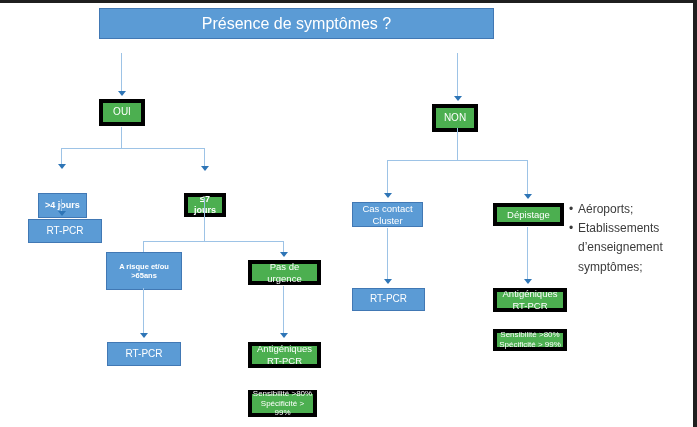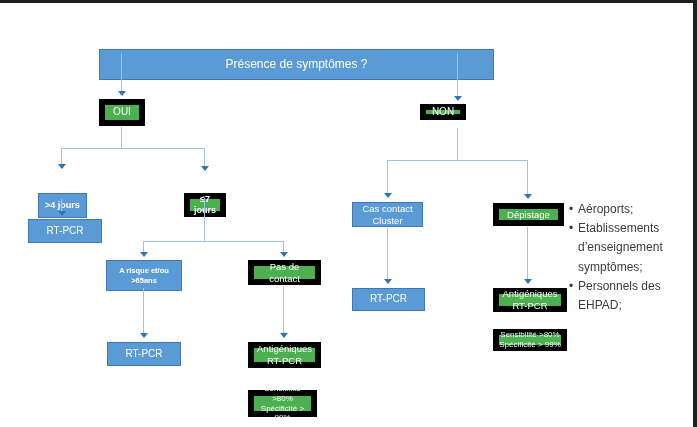--- a/index.html
+++ b/index.html
@@ -9,22 +9,22 @@
   }
   .frame-top{position:absolute;left:0;top:0;width:697px;height:3px;background:#1f1f1f;}
   .frame-right{position:absolute;right:0;top:0;width:4px;height:427px;background:#1f1f1f;}
 
   .node{
     position:absolute;box-sizing:border-box;display:flex;flex-direction:column;
     align-items:center;justify-content:center;text-align:center;
     color:#ffffff;line-height:1.22;
   }
   .blue{background:#5B9BD5;border:1px solid #4178B4;}
-  .green{background:#4CAF50;border:6px solid #000000;}
-  .fs12{font-size:12px;margin-top:41px;}
+  .green{background:#4CAF50;border:4px solid #000000;}
+  .fs12{font-size:16px;}
   .fs10{font-size:10px;}
   .fs95{font-size:9.5px;}
   .fs9b{font-size:9px;font-weight:bold;margin-top:20px;}
   .fs8b{font-size:8px;font-weight:normal;}
   .fs75b{font-size:7.5px;font-weight:bold;}
 
   .vl{position:absolute;width:1px;background:#9DC3E6;}
   .hl{position:absolute;height:1px;background:#9DC3E6;}
   .ah{
     position:absolute;width:0;height:0;
@@ -54,21 +54,21 @@
 
   <div class="vl" style="left:121px;top:53px;height:38px;"></div>
   <div class="ah" style="left:118px;top:91px;"></div>
   <div class="vl" style="left:457px;top:53px;height:43px;"></div>
   <div class="ah" style="left:454px;top:96px;"></div>
 
   <div class="node green fs10" style="left:99px;top:99px;width:46px;height:27px;">
     <span>OUI</span>
   </div>
 
-  <div class="node green fs10" style="left:420px;top:104px;width:46px;height:16px;justify-content:center;">
+  <div class="node green fs10" style="left:432px;top:104px;width:46px;height:28px;justify-content:center;">
     <span>NON</span>
   </div>
 
   <div class="vl" style="left:121px;top:127px;height:21px;"></div>
   <div class="hl" style="left:62px;top:148px;width:143px;"></div>
   <div class="vl" style="left:61px;top:148px;height:17px;"></div>
   <div class="ah" style="left:58px;top:164px;"></div>
   <div class="vl" style="left:204px;top:148px;height:19px;"></div>
   <div class="ah" style="left:201px;top:166px;"></div>
 
@@ -86,27 +86,27 @@
     <span>RT-PCR</span>
   </div>
 
   <div class="vl" style="left:204px;top:198px;height:43px;"></div>
   <div class="hl" style="left:144px;top:241px;width:140px;"></div>
   <div class="vl" style="left:143px;top:241px;height:12px;"></div>
   <div class="ah" style="left:140px;top:252px;"></div>
   <div class="vl" style="left:283px;top:241px;height:12px;"></div>
   <div class="ah" style="left:280px;top:252px;"></div>
 
-  <div class="node blue fs75b" style="left:106px;top:260px;width:76px;height:31px;">
+  <div class="node blue fs75b" style="left:106px;top:252px;width:76px;height:38px;">
     <span>A risque et/ou</span>
     <span>&gt;65ans</span>
   </div>
 
   <div class="node green fs95" style="left:248px;top:260px;width:73px;height:25px;">
-    <span>Pas de contact</span>
+    <span>Pas de urgence</span>
   </div>
 
   <div class="vl" style="left:143px;top:288px;height:46px;"></div>
   <div class="ah" style="left:140px;top:333px;"></div>
   <div class="node blue fs10" style="left:107px;top:342px;width:74px;height:24px;">
     <span>RT-PCR</span>
   </div>
 
   <div class="vl" style="left:283px;top:286px;height:48px;"></div>
   <div class="ah" style="left:280px;top:333px;"></div>
@@ -151,17 +151,16 @@
 
   <div class="node green fs8b" style="left:493px;top:329px;width:74px;height:22px;">
     <span>Sensibilité &gt;80%</span>
     <span>Spécificité &gt; 99%</span>
   </div>
 
   <div class="notes">
     <ul>
       <li>Aéroports;</li>
       <li>Etablissements d’enseignement symptômes;</li>
-      <li>Personnels des EHPAD;</li>
     </ul>
   </div>
 
 </div>
 
 </body></html>

